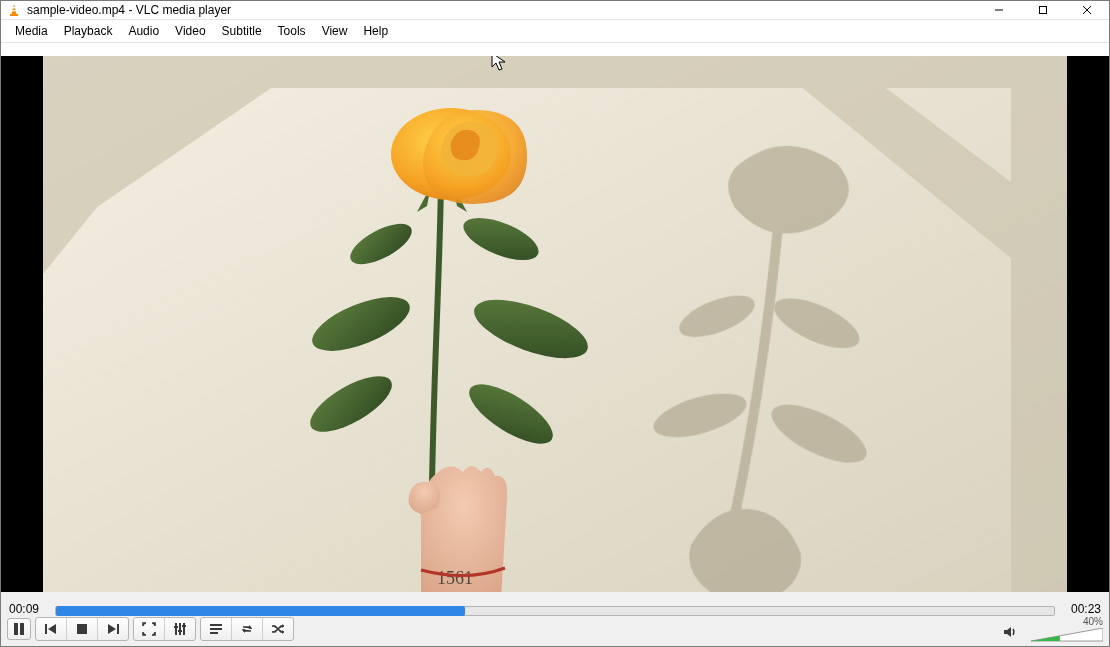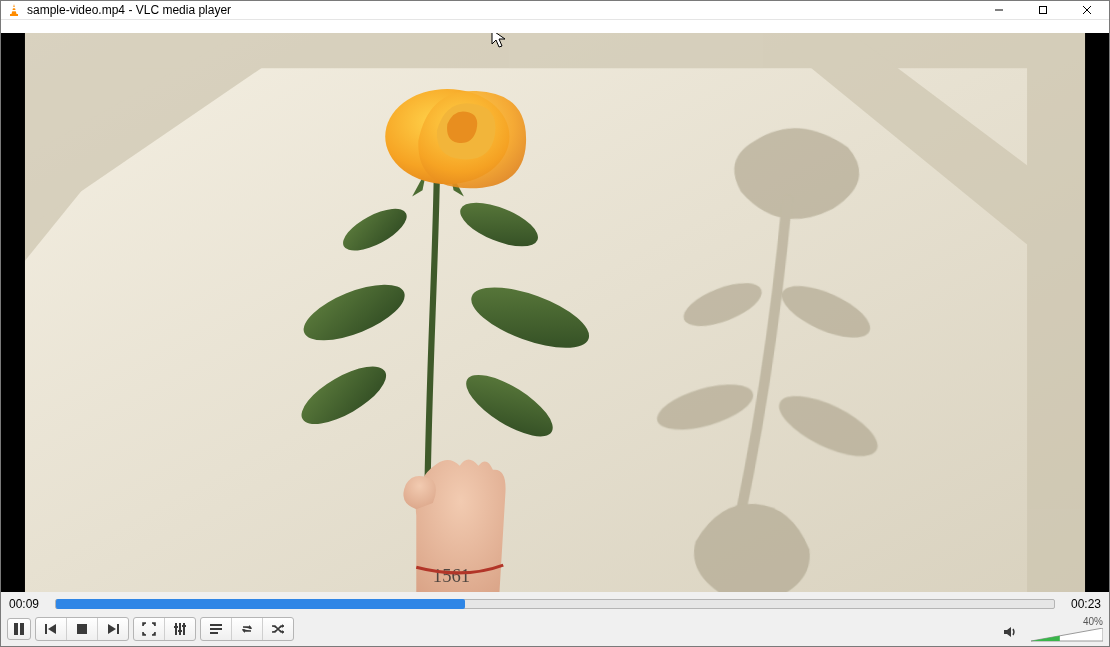--- a/index.html
+++ b/index.html
@@ -93,21 +93,21 @@
     width: 16px;
     height: 20px;
     z-index: 20;
   }
 
   
   .seek-row {
     height: 24px;
     background: #f0f0f0;
     display: flex;
-    align-items: center;
+    align-items: flex-end;
     padding: 0 8px;
     gap: 8px;
     box-sizing: border-box;
   }
   .time-label {
     font-size: 12px;
     color: #000;
     width: 38px;
     text-align: left;
   }
@@ -224,20 +224,30 @@
         </svg>
     </div>
     <div class="win-btn close">
       <svg viewBox="0 0 10 10">
           <line x1="1" y1="1" x2="9" y2="9" stroke-width="1"></line>
           <line x1="9" y1="1" x2="1" y2="9" stroke-width="1"></line>
         </svg>
     </div>
   </div>
 
+  <div class="menubar">
+    <div>Media</div>
+    <div>Playback</div>
+    <div>Audio</div>
+    <div>Video</div>
+    <div>Subtitle</div>
+    <div>Tools</div>
+    <div>View</div>
+    <div>Help</div>
+  </div>
 
   <div class="video-area">
     <div class="video-frame">
 
       <svg viewBox="0 0 1108 540" preserveAspectRatio="xMidYMid slice">
 
         <rect x="0" y="0" width="1108" height="540" fill="#000"></rect>
 
         <g>
           <rect x="42" y="0" width="1024" height="540" fill="#e9e3d4"></rect>

